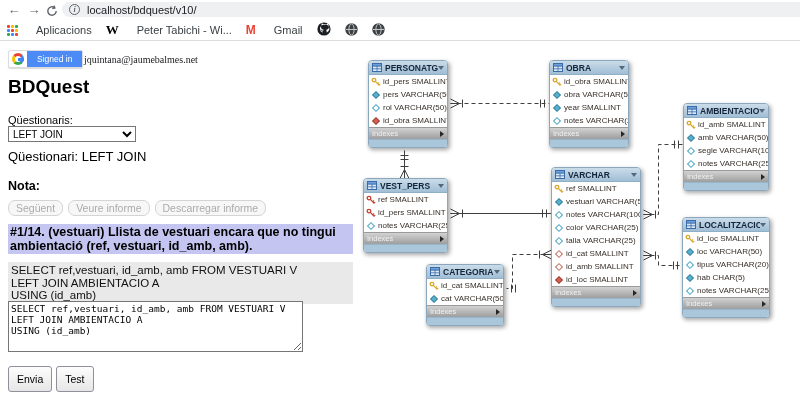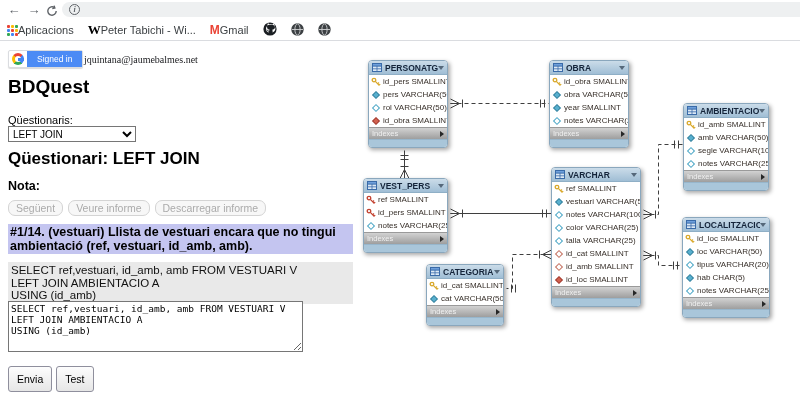--- a/index.html
+++ b/index.html
@@ -9,39 +9,39 @@
   
   #url-row { position:absolute; left:0; top:0; width:800px; height:20px; background:#fff; }
   .nav-btn { position:absolute; top:1px; font-size:13px; color:#5f6368; width:16px; text-align:center; line-height:18px; }
   #back-btn{ left:6px; } #fwd-btn{ left:26px; }
   #reload-btn{ position:absolute; left:46px; top:3px; }
   #url-pill { position:absolute; left:62px; top:2px; width:745px; height:15px; background:#eef0f1; border-radius:8px 0 0 8px; display:flex; align-items:center; padding-left:7px; }
   #info-icon { width:11px; height:11px; border:1px solid #5f6368; border-radius:50%; color:#5f6368; font-size:8px; line-height:9px; text-align:center; font-family:"Liberation Serif",serif; font-style:italic; font-weight:bold; }
   #url-text { margin-left:7px; font-size:11px; color:#202124; }
 
   #bookmarks-bar { position:absolute; left:0; top:20px; width:800px; height:21px; background:#fff; border-bottom:1px solid #dadce0; display:flex; align-items:center; padding-left:7px; gap:6px; }
-  .bm-item { display:flex; align-items:center; gap:0; font-size:11px; color:#3c4043; margin-right:8px; }
+  .bm-item { display:flex; align-items:center; gap:18px; font-size:11px; color:#3c4043; margin-right:8px; }
   .apps-grid { display:grid; grid-template-columns:repeat(3,3px); grid-template-rows:repeat(3,3px); gap:1px; }
   .apps-grid i { border-radius:1px; }
   .w-glyph { font-family:"Liberation Serif",serif; font-weight:bold; font-size:13px; color:#000; }
   .m-glyph { font-weight:bold; font-size:12px; color:#ea4335; }
 
   
   #google-box { position:absolute; left:8px; top:50px; height:18px; display:flex; border:1px solid #dadce0; border-radius:2px; background:#fff; box-shadow:0 1px 1px rgba(0,0,0,.15); cursor:pointer; }
   #g-cell { width:18px; display:flex; align-items:center; justify-content:center; }
   .g-logo { width:12px; height:12px; border-radius:50%; background:conic-gradient(from -45deg,#ea4335 0 25%,#4285f4 25% 50%,#34a853 50% 75%,#fbbc05 75% 100%); position:relative; }
   .g-logo::after { content:""; position:absolute; left:3px; top:3px; width:6px; height:6px; border-radius:50%; background:#fff; }
   .g-logo::before { content:""; position:absolute; right:0; top:5px; width:6px; height:2.6px; background:#4285f4; z-index:2; }
   #signed-in-btn { background:#4c8bf5; color:#fff; font-size:8.5px; display:flex; align-items:center; padding:0 10px; }
   #account-email { position:absolute; left:84px; top:54px; font-size:10px; color:#202124;font-family:Liberation Serif, serif; }
 
   #app-title { position:absolute; left:8px; top:76px; font-size:19px; font-weight:bold; color:#000; }
   #q-label { position:absolute; left:8px; top:114px; font-size:11px; color:#000; }
   #q-select { position:absolute; left:8px; top:126px; width:128px; height:16px; font-size:10px; font-family:"Liberation Sans",sans-serif; border:1px solid #767676; background:#fff; }
-  #q-heading { position:absolute; left:8px; top:149px; font-size:17px; font-weight:bold; color:#000; }
+  #q-heading { position:absolute; left:8px; top:149px; font-size:13px; font-weight:normal; color:#000; }
   #nota-label { position:absolute; left:8px; top:179px; font-size:12.5px; font-weight:bold; color:#000; }
 
   #report-btns { position:absolute; left:8px; top:200px; display:flex; gap:5px; }
   .btn-disabled { font-size:10.5px; color:#ababab; background:#f7f7f7; border:1px solid #d4d4d4; border-radius:7px; padding:1px 7px; font-family:"Liberation Sans",sans-serif; }
   .btn { font-size:10.5px; color:#000; background:linear-gradient(#fdfdfd,#e6e6e6); border:1px solid #8f8f9d; border-radius:3px; padding:6px 8px; font-family:"Liberation Sans",sans-serif; cursor:pointer; }
 
   #question-box { position:absolute; left:8px; top:224px; width:345px; background:#c4c5f0; font-size:12.5px; font-weight:bold; color:#000; line-height:14px; padding:1px 2px; }
   #solution-box { position:absolute; left:8px; top:262px; width:345px; background:#e9e9e9; font-size:11.5px; color:#111; line-height:12.5px; padding:2px 3px; }
   #answer-area { position:absolute; left:8px; top:301px; width:295px; height:51px; font-family:"DejaVu Sans Mono",monospace; font-size:9.5px; line-height:11px; border:1px solid #767676; resize:both; padding:1px 2px; color:#000; }
   #submit-btns { position:absolute; left:8px; top:366px; display:flex; gap:4px; }
@@ -69,20 +69,21 @@
     <div id="back-btn" class="nav-btn">←</div>
     <div id="fwd-btn" class="nav-btn">→</div>
     <div id="reload-btn">
       <svg width="12" height="12" viewBox="0 0 12 12">
           <path d="M10.2 6 A4.2 4.2 0 1 1 8.6 2.7" fill="none" stroke="#5f6368" stroke-width="1.4"></path>
           <path d="M8.1 0.6 L8.9 3.1 L6.3 3.6" fill="none" stroke="#5f6368" stroke-width="1.3"></path>
         </svg>
     </div>
     <div id="url-pill">
       <span id="info-icon">i</span>
+      <span id="url-text">localhost/bdquest/v10/</span>
     </div>
   </div>
 
   <div id="bookmarks-bar">
     <div class="bm-item">
       <span class="apps-grid">
           <i style="background:#ea4335"></i>
           <i style="background:#fbbc05"></i>
           <i style="background:#34a853"></i>
           <i style="background:#4285f4"></i>

